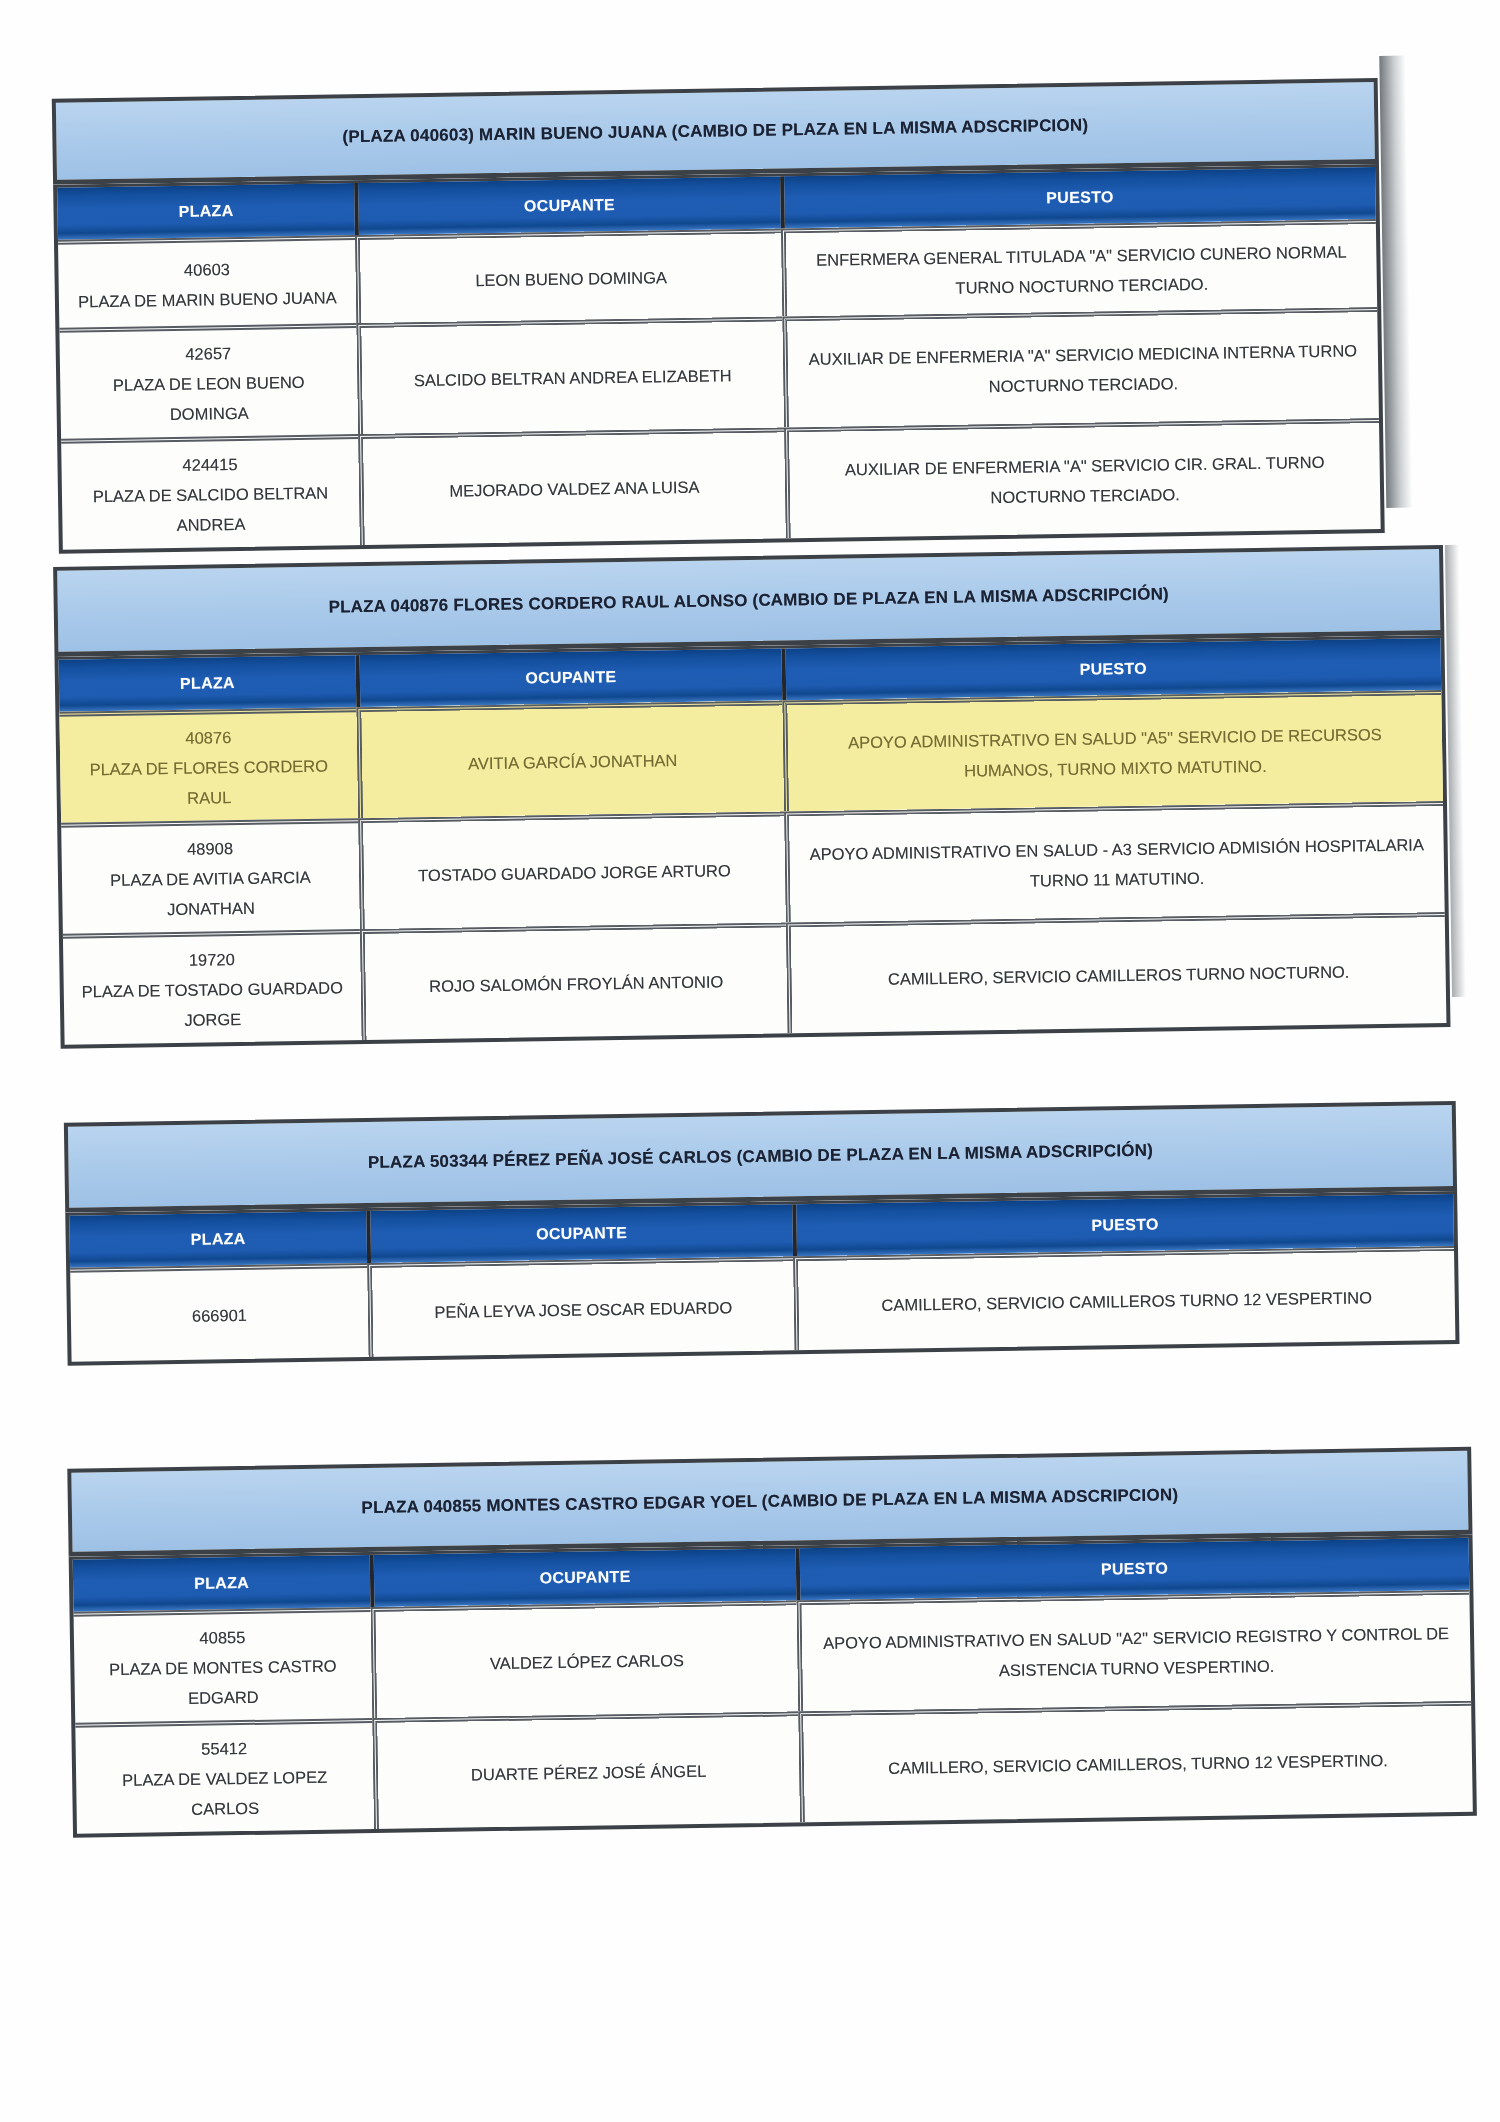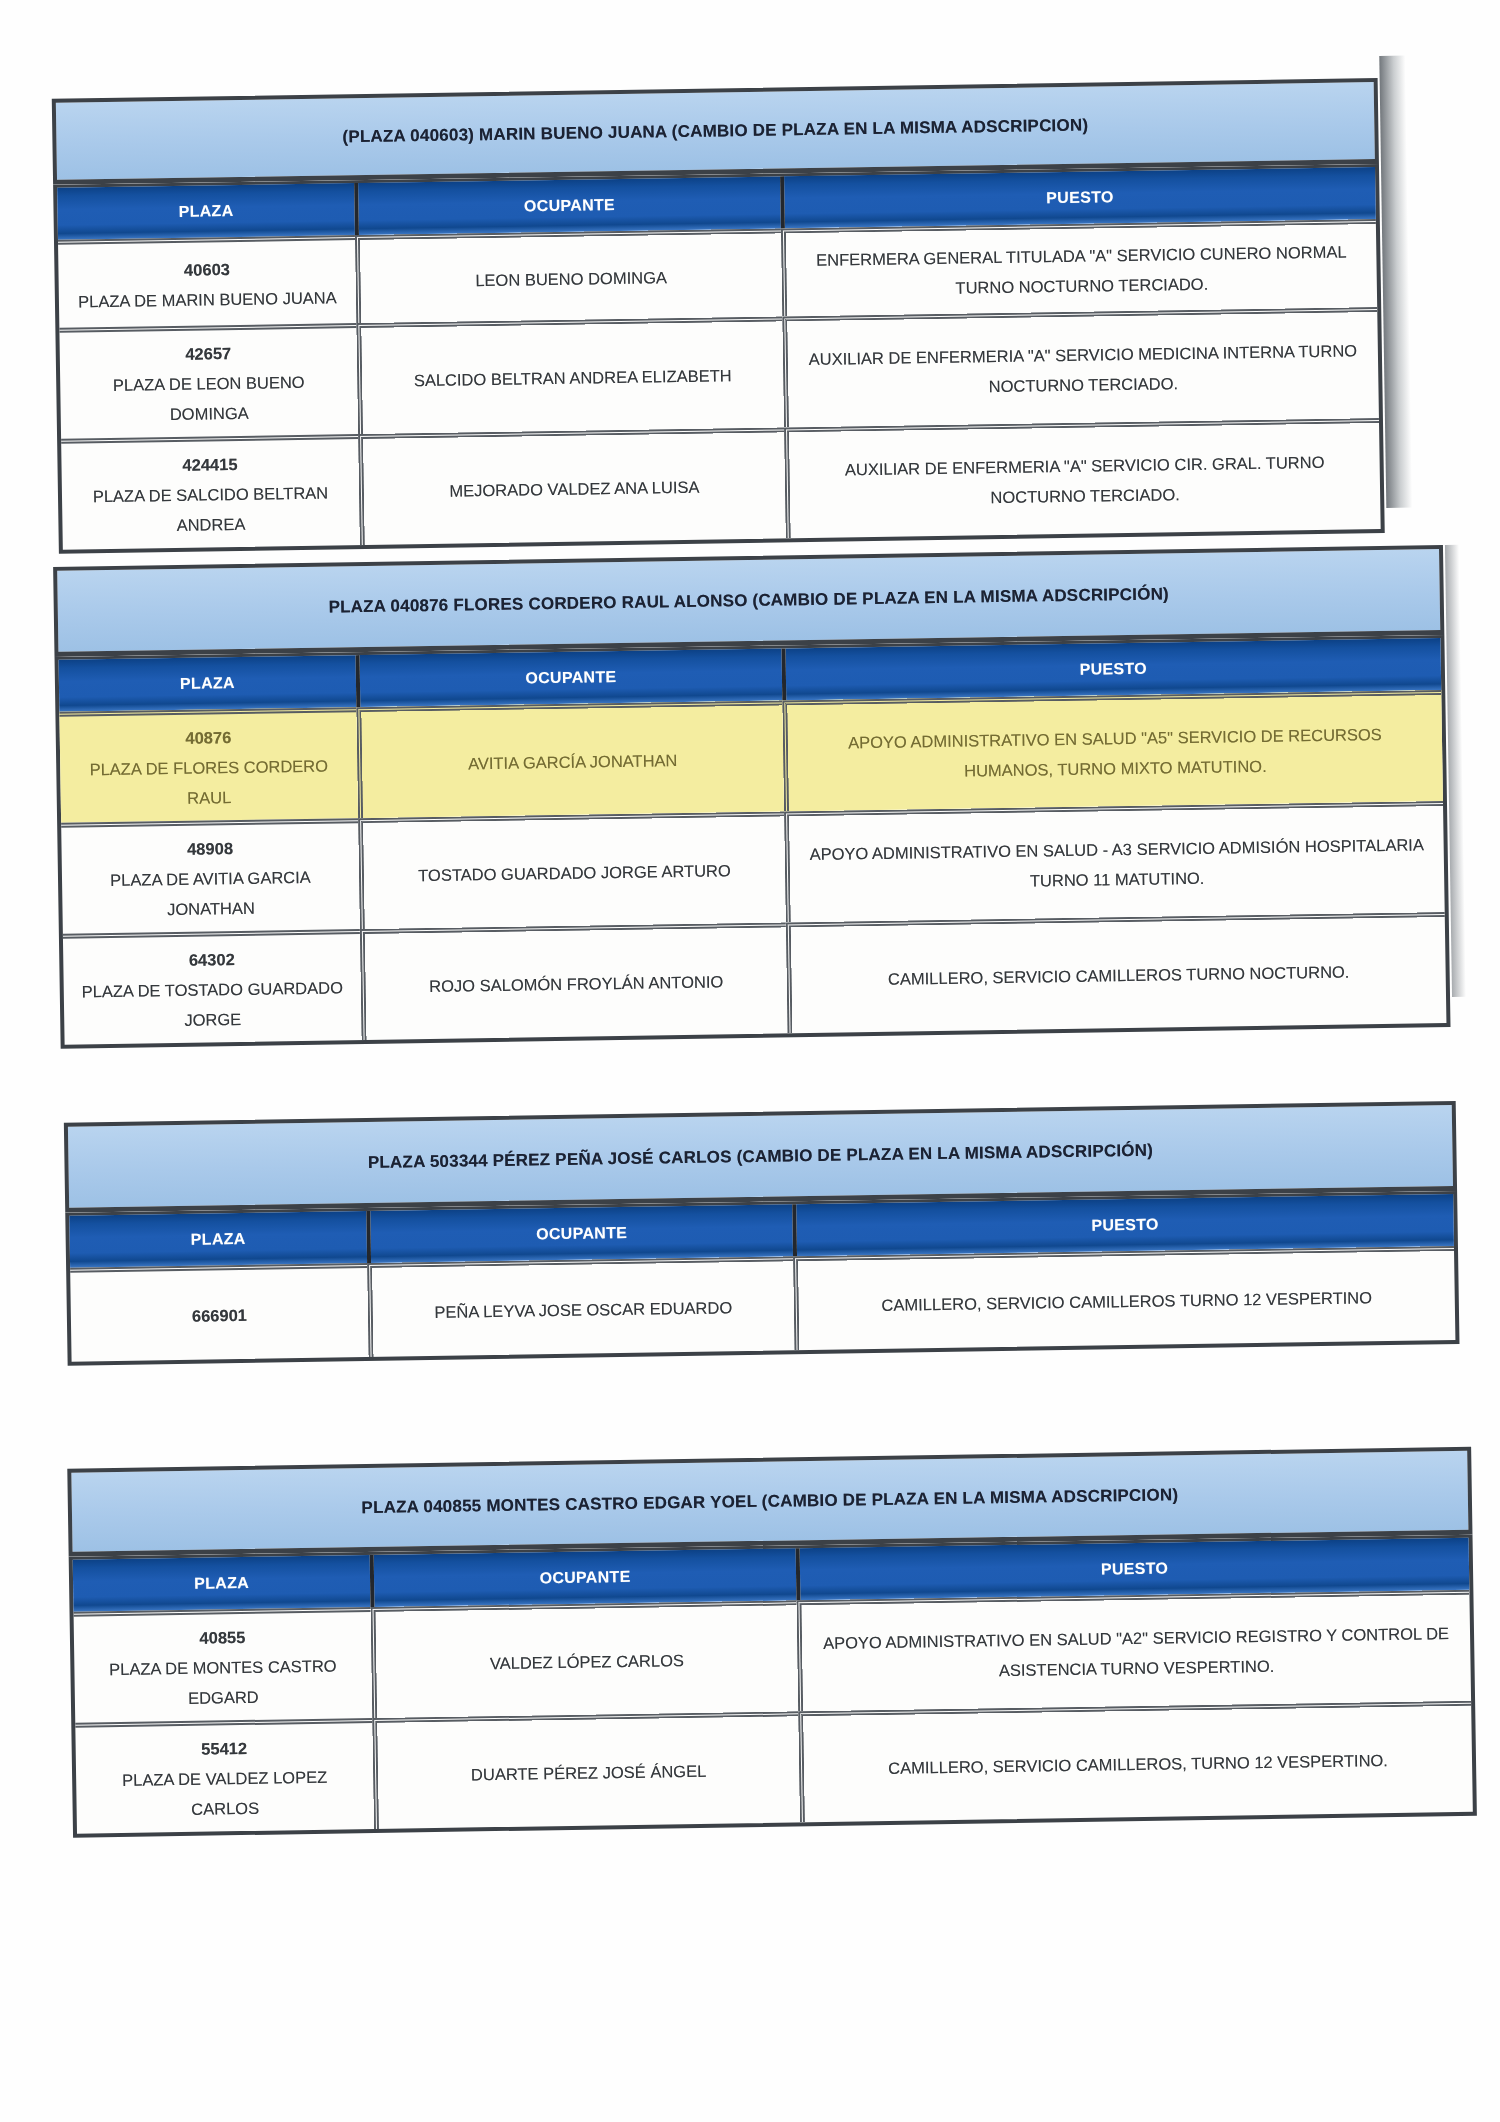--- a/index.html
+++ b/index.html
@@ -34,21 +34,21 @@
   .hc + .hc{border-left:4px solid #23272d;}
   .c{
     border-top:5px double #575c62;
     display:flex;flex-direction:column;align-items:center;justify-content:center;
     text-align:center;color:#34383c;font-size:16.5px;line-height:30px;
     padding:8px 16px;box-sizing:border-box;
     text-shadow:0 0 .5px rgba(52,56,60,.5);
   }
   .c.mid,.c.last{border-left:5px double #575c62;}
   .hl{background:#f4eda0;color:#746c33;text-shadow:0 0 .5px rgba(116,108,51,.5);}
-  .num{display:block;font-weight:bold;}
+  .num{display:block;}
   .lbl{display:block;}
   
   #t1{left:66px;top:88px;width:1326px;}   #t1 .title-band{height:86px;} #t1 .c{min-height:88px;}
   #t2{left:60px;top:556px;width:1390px;}  #t2 .title-band{height:90px;} #t2 .r1{min-height:98px;} #t2 .r2{min-height:100px;} #t2 .r3{min-height:106px;}
   #t3{left:62px;top:1112px;width:1392px;} #t3 .title-band{height:90px;} #t3 .c{min-height:94px;}
   #t4{left:60px;top:1458px;width:1404px;} #t4 .title-band{height:88px;} #t4 .r1{min-height:100px;} #t4 .r2{min-height:96px;}
   .edge-shadow{
     position:absolute;left:1394px;top:66px;width:26px;height:452px;
     background:linear-gradient(90deg,rgba(90,96,102,.85) 0%,rgba(160,166,170,.55) 55%,rgba(200,204,208,0) 100%);
   }
@@ -114,21 +114,21 @@
       <div class="c last r1 hl">APOYO ADMINISTRATIVO EN SALUD "A5" SERVICIO DE RECURSOS HUMANOS, TURNO MIXTO MATUTINO.</div>
 
       <div class="c first r2">
         <span class="num">48908</span>
         <span class="lbl">PLAZA DE AVITIA GARCIA JONATHAN</span>
       </div>
       <div class="c mid r2">TOSTADO GUARDADO JORGE ARTURO</div>
       <div class="c last r2">APOYO ADMINISTRATIVO EN SALUD - A3 SERVICIO ADMISIÓN HOSPITALARIA TURNO 11 MATUTINO.</div>
 
       <div class="c first r3">
-        <span class="num">64302</span>
+        <span class="num">19720</span>
         <span class="lbl">PLAZA DE TOSTADO GUARDADO JORGE</span>
       </div>
       <div class="c mid r3">ROJO SALOMÓN FROYLÁN ANTONIO</div>
       <div class="c last r3">CAMILLERO, SERVICIO CAMILLEROS  TURNO NOCTURNO.</div>
     </div>
   </section>
 
   <section class="tbl" id="t3">
     <div class="title-band">
       <span>PLAZA 503344 PÉREZ PEÑA JOSÉ CARLOS (CAMBIO DE PLAZA EN LA MISMA ADSCRIPCIÓN)</span>

